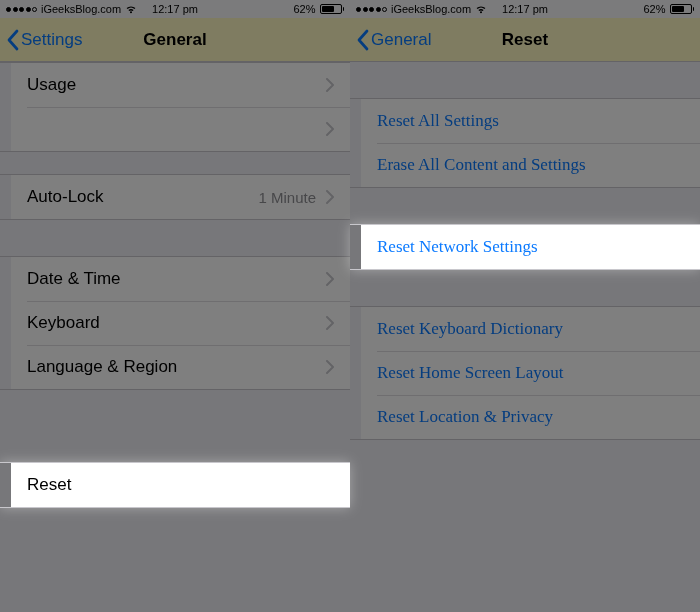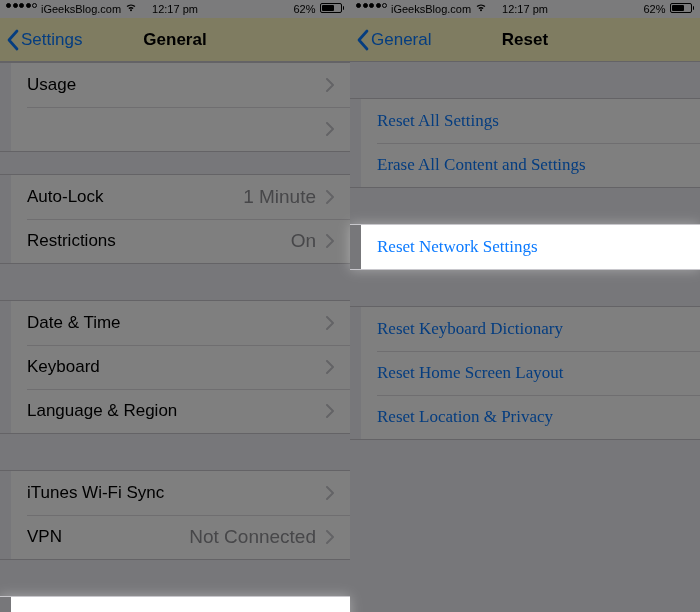--- a/index.html
+++ b/index.html
@@ -31,21 +31,21 @@
       display: flex;
       align-items: center;
       padding: 0 6px;
       font-size: 11px;
       color: #000;
       background: #f7f7f8;
       position: relative;
     }
     .status-left, .status-right {
       display: flex;
-      align-items: flex-start;
+      align-items: center;
       gap: 4px;
     }
     .status-center {
       position: absolute;
       left: 50%;
       transform: translateX(-50%);
       font-weight: 500;
     }
     .status-right {
       margin-left: auto;
@@ -139,21 +139,21 @@
       transform: scaleY(0.6);
       transform-origin: top;
     }
     .group {
       border-top: 0.6px solid #c8c7cc;
       border-bottom: 0.6px solid #c8c7cc;
     }
     .cell-value {
       margin-left: auto;
       color: #8e8e93;
-      font-size: 19px;
+      font-size: 15px;
       padding-right: 6px;
     }
     .chevron {
       color: #c7c7cc;
       display: flex;
       align-items: center;
       margin-left: 4px;
     }
     .chevron svg { display: block; }
     .tinted .cell { color: #0b7aff; font-family: Liberation Serif, serif; }
@@ -235,29 +235,20 @@
     <div class="group">
       <div class="cell">
         <span>Auto-Lock</span>
         <span class="cell-value">1 Minute</span>
         <span class="chevron">
             <svg width="8" height="14" viewBox="0 0 8 14">
               <path d="M1 1l6 6-6 6" stroke="#c7c7cc" stroke-width="2" fill="none" stroke-linecap="round" stroke-linejoin="round"></path>
             </svg>
           </span>
       </div>
-      <div class="cell">
-        <span>Restrictions</span>
-        <span class="cell-value">On</span>
-        <span class="chevron">
-            <svg width="8" height="14" viewBox="0 0 8 14">
-              <path d="M1 1l6 6-6 6" stroke="#c7c7cc" stroke-width="2" fill="none" stroke-linecap="round" stroke-linejoin="round"></path>
-            </svg>
-          </span>
-      </div>
     </div>
 
     <div class="group-gap"></div>
 
     <div class="group">
       <div class="cell">
         <span>Date &amp; Time</span>
         <span class="chevron" style="margin-left:auto">
             <svg width="8" height="14" viewBox="0 0 8 14">
               <path d="M1 1l6 6-6 6" stroke="#c7c7cc" stroke-width="2" fill="none" stroke-linecap="round" stroke-linejoin="round"></path>
@@ -277,39 +268,20 @@
         <span class="chevron" style="margin-left:auto">
             <svg width="8" height="14" viewBox="0 0 8 14">
               <path d="M1 1l6 6-6 6" stroke="#c7c7cc" stroke-width="2" fill="none" stroke-linecap="round" stroke-linejoin="round"></path>
             </svg>
           </span>
       </div>
     </div>
 
     <div class="group-gap"></div>
 
-    <div class="group">
-      <div class="cell">
-        <span>iTunes Wi-Fi Sync</span>
-        <span class="chevron" style="margin-left:auto">
-            <svg width="8" height="14" viewBox="0 0 8 14">
-              <path d="M1 1l6 6-6 6" stroke="#c7c7cc" stroke-width="2" fill="none" stroke-linecap="round" stroke-linejoin="round"></path>
-            </svg>
-          </span>
-      </div>
-      <div class="cell">
-        <span>VPN</span>
-        <span class="cell-value">Not Connected</span>
-        <span class="chevron">
-            <svg width="8" height="14" viewBox="0 0 8 14">
-              <path d="M1 1l6 6-6 6" stroke="#c7c7cc" stroke-width="2" fill="none" stroke-linecap="round" stroke-linejoin="round"></path>
-            </svg>
-          </span>
-      </div>
-    </div>
 
     <div class="group-gap"></div>
 
     <div class="group highlighted">
       <div class="cell">
         <span>Reset</span>
 
       </div>
     </div>
 

